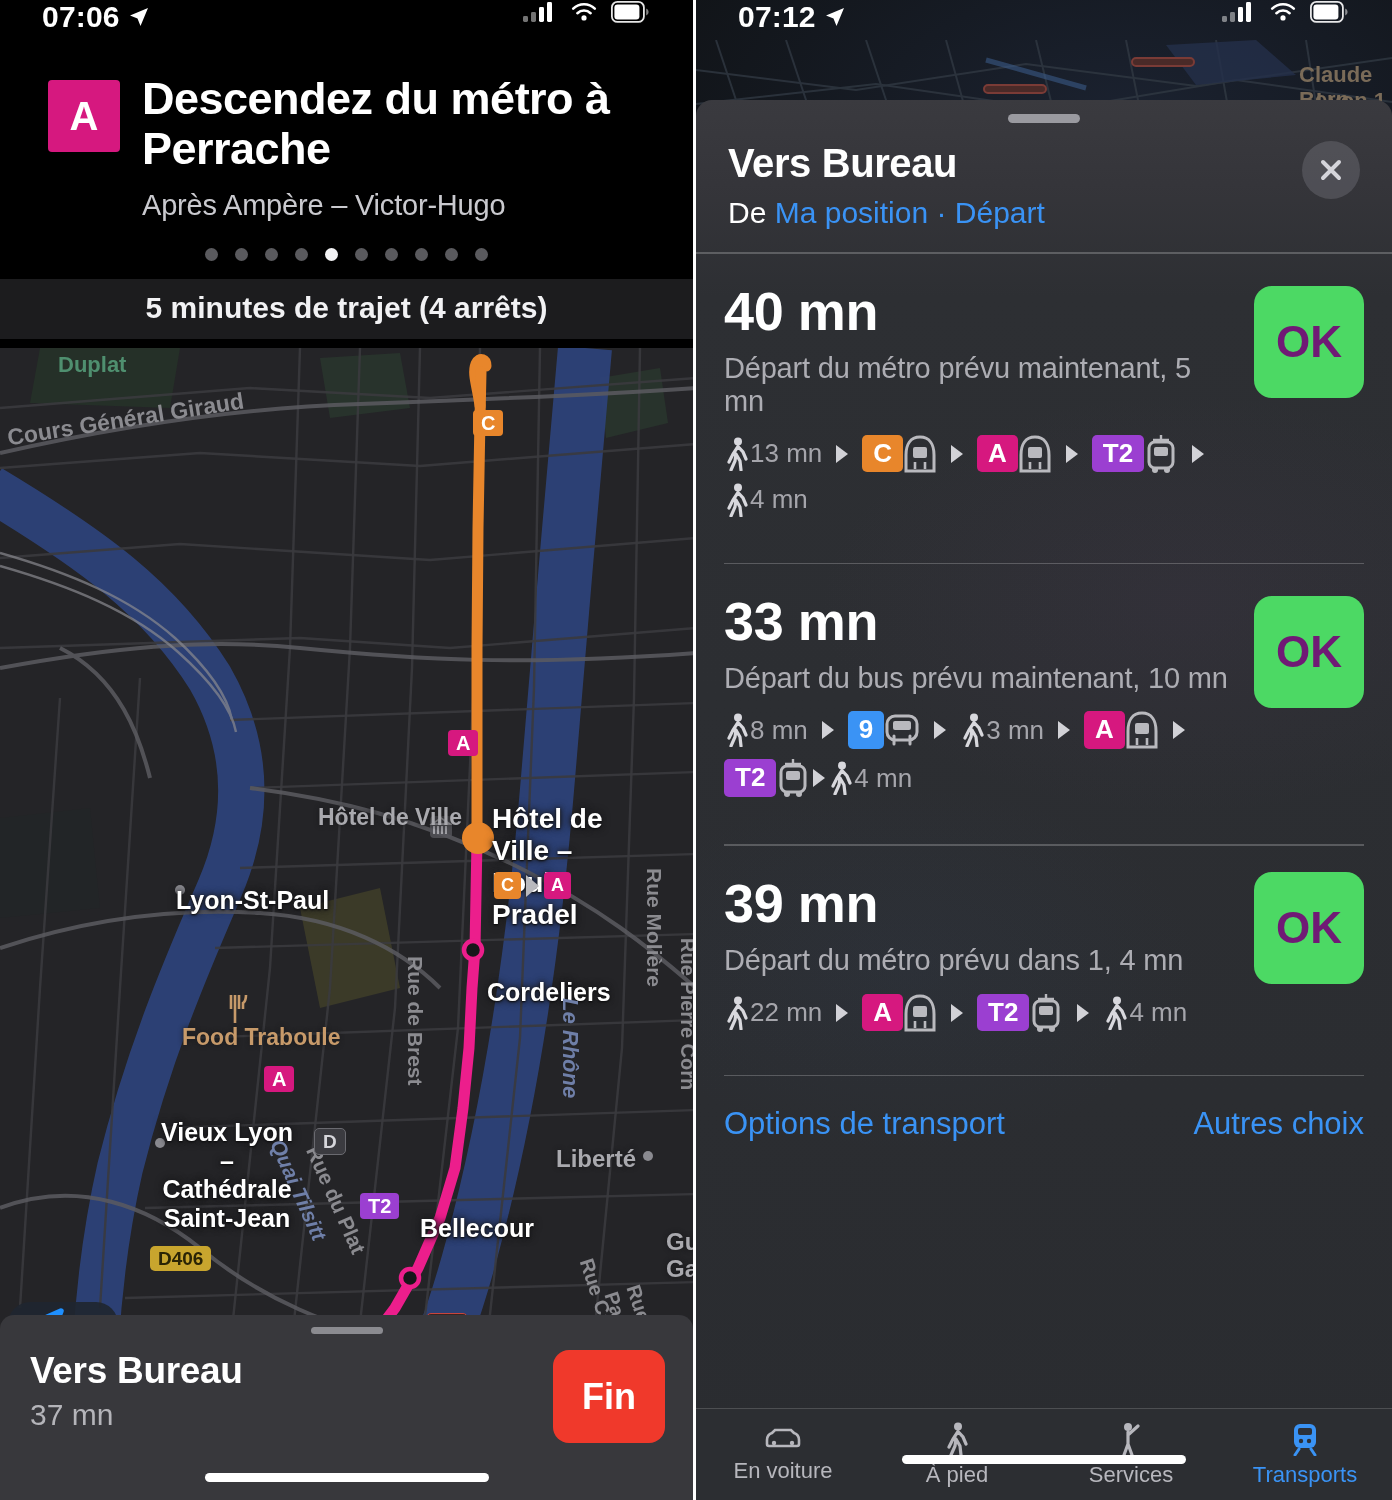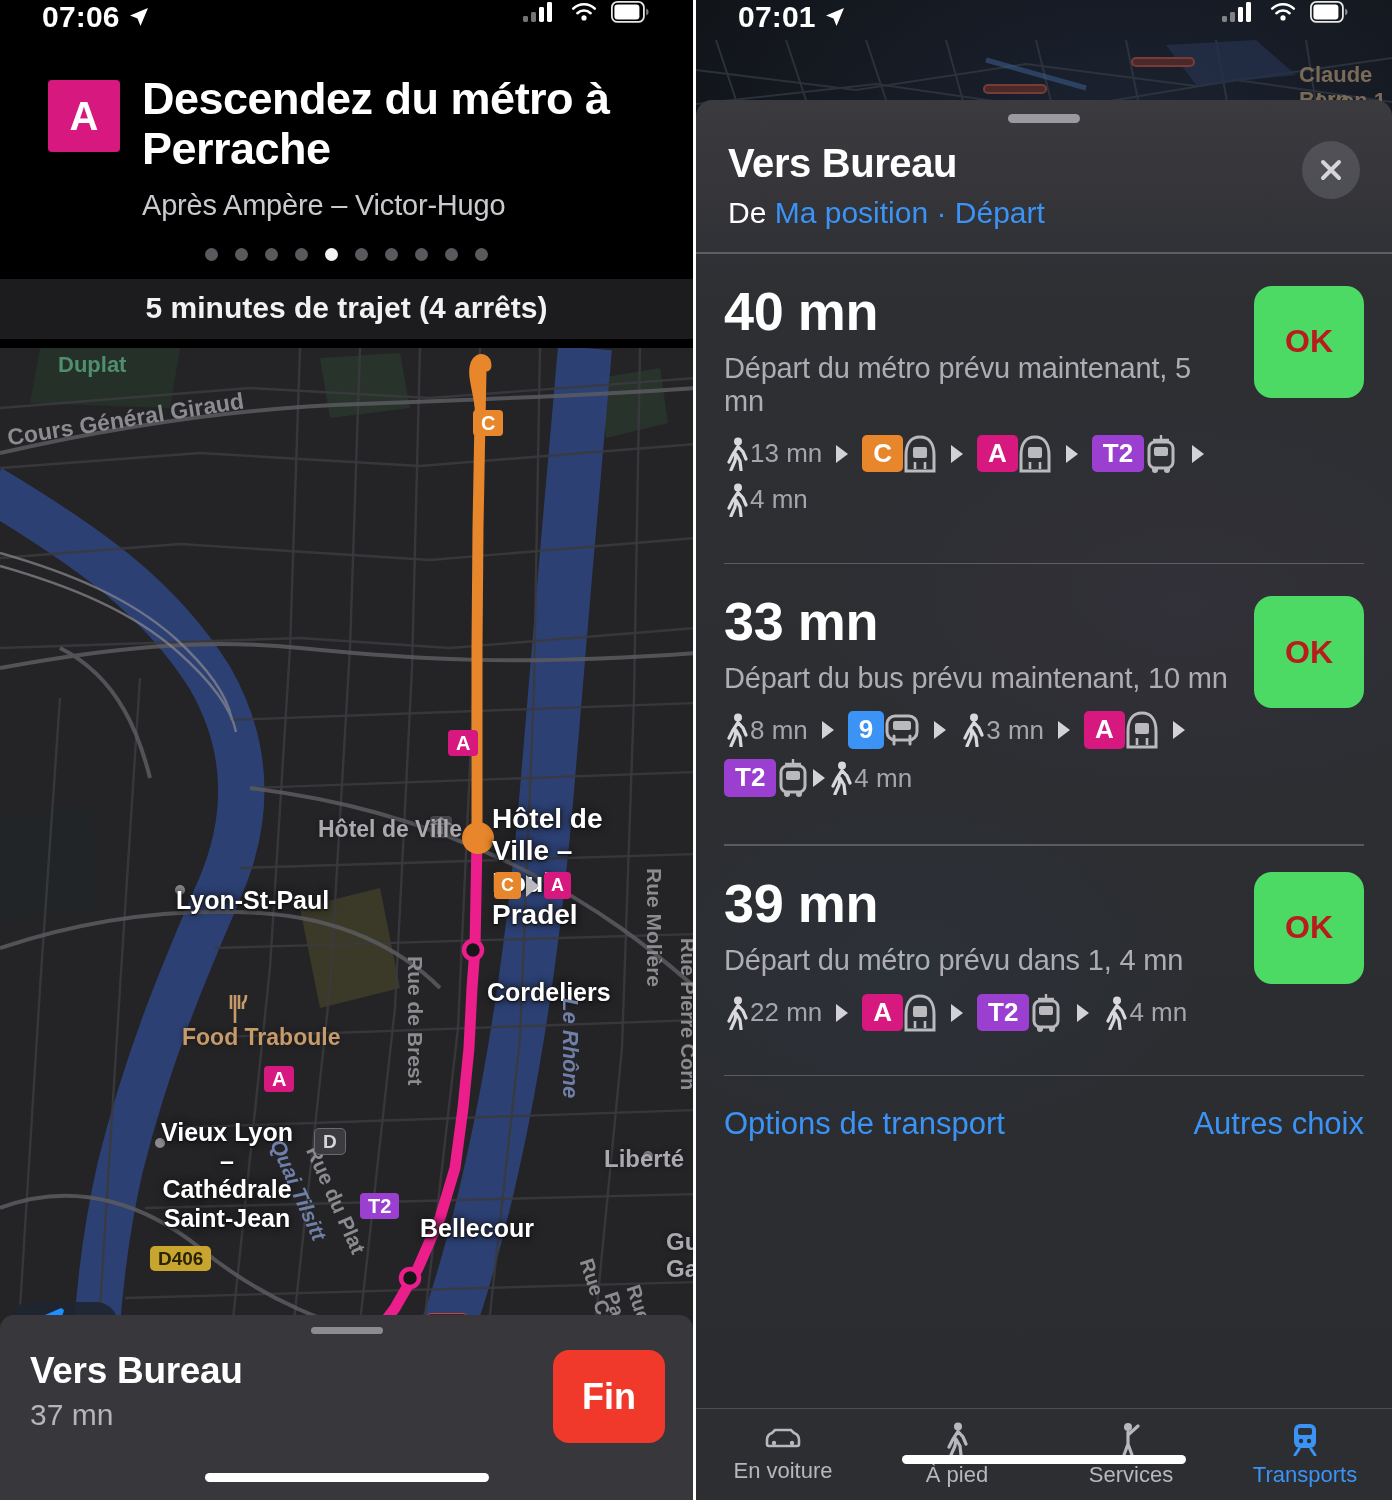--- a/index.html
+++ b/index.html
@@ -104,21 +104,21 @@
   .rdesc { color:#adadb3; font-size:29px; margin-top:10px; letter-spacing:-.2px; }
   .legs { display:flex; flex-wrap:wrap; align-items:center; gap:9px 11px; margin-top:16px; }
   .leg { display:flex; align-items:center; gap:0; }
   .legtxt { color:#a5a5ab; font-size:26px; }
   .chip { border-radius:5px; color:#fff; font-size:26px; font-weight:700;
           padding:4px 11px; line-height:1.12; }
   .arrow-sep { width:0;height:0;border-top:9px solid transparent;border-bottom:9px solid transparent;
                border-left:12px solid #d2d2d7; margin:0 3px; }
   .okbtn { width:110px; height:112px; border-radius:18px; background:#4CD964;
            display:flex; align-items:center; justify-content:center; flex:0 0 auto;
-           color:#b91c1c; font-size:32px; font-weight:600; margin-top:6px; }
+           color:#701a75; font-size:44px; font-weight:600; margin-top:6px; }
 
   .rlinks { position:relative; z-index:2; display:flex; justify-content:space-between;
             padding:30px 28px 0 28px; }
   .rlinks span { color:#3a93f5; font-size:31px; }
 
   .tabbar { position:absolute; left:0; right:0; bottom:0; height:92px;
             background:#2c2e32; border-top:1.5px solid rgba(255,255,255,.16);
             display:flex; z-index:20; }
   .tab { flex:1 1 0; display:flex; flex-direction:column; align-items:center;
          justify-content:center; gap:6px; }
@@ -268,31 +268,31 @@
         </g>
 
         <g opacity=".8">
           <rect x="430" y="468" width="22" height="22" rx="4" fill="#55555b"></rect>
           <path d="M434 486 v-8 M438 486 v-8 M442 486 v-8 M446 486 v-8 M432 476 l9 -6 l9 6 z" stroke="#d0d0d5" stroke-width="1.6" fill="none"></path>
         </g>
       </svg>
 
       <div class="maplabel park" style="left:58px;  top:4px;   font-size:22px;">Duplat</div>
       <div class="maplabel street" style="left:6px;   top:58px;  font-size:23px; transform:rotate(-9deg);">Cours Général Giraud</div>
-      <div class="maplabel dim" style="left:318px; top:468px; font-size:23px;">Hôtel de Ville</div>
+      <div class="maplabel dim" style="left:318px; top:456px; font-size:23px;">Hôtel de Ville</div>
       <div class="maplabel" style="left:176px; top:538px; font-size:25px;">Lyon-St-Paul</div>
       <div class="maplabel" style="left:492px; top:455px; font-size:28px; width:150px;">Hôtel de Ville – Louis Pradel</div>
       <div class="maplabel street" style="left:642px; top:520px; font-size:21px; writing-mode:vertical-rl;">Rue Molière</div>
       <div class="maplabel street" style="left:403px; top:608px; font-size:21px; writing-mode:vertical-rl;">Rue de Brest</div>
       <div class="maplabel street" style="left:676px; top:590px; font-size:20px; writing-mode:vertical-rl;">Rue Pierre Corn</div>
       <div class="maplabel" style="left:487px; top:630px; font-size:25px;">Cordeliers</div>
       <div class="maplabel poi" style="left:182px; top:676px; font-size:23px;">Food Traboule</div>
       <div class="maplabel water" style="left:558px; top:650px; font-size:22px; writing-mode:vertical-rl;">Le Rhône</div>
       <div class="maplabel" style="left:152px; top:770px; font-size:25px; width:150px; text-align:center;">Vieux Lyon – Cathédrale Saint-Jean</div>
-      <div class="maplabel dim" style="left:604px; top:797px; font-size:24px;">Liberté</div>
+      <div class="maplabel dim" style="left:556px; top:797px; font-size:24px;">Liberté</div>
       <div class="maplabel water" style="left:244px; top:830px; font-size:21px; transform:rotate(66deg);">Quai Tilsitt</div>
       <div class="maplabel street" style="left:278px; top:840px; font-size:21px; transform:rotate(66deg);">Rue du Plat</div>
       <div class="maplabel" style="left:420px; top:866px; font-size:25px;">Bellecour</div>
       <div class="maplabel dim" style="left:666px; top:880px; font-size:24px; width:40px;">Gui Gal</div>
       <div class="maplabel street" style="left:542px; top:960px; font-size:20px; transform:rotate(72deg);">Rue Cavenne</div>
       <div class="maplabel street" style="left:584px; top:970px; font-size:20px; transform:rotate(72deg);">Rue Pasteur</div>
       <div class="maplabel" style="left:190px; top:990px; font-size:25px; width:130px; text-align:center;">Ampère – Victor-Hugo</div>
 
       <div class="maplabel" style="left:466px; top:1150px; font-size:25px; width:120px;">Quai Claude Bernard</div>
 
@@ -344,21 +344,21 @@
         <path d="M290 20 L390 48" stroke="#3d5f8f" stroke-width="5" opacity=".55"></path>
         <rect x="288" y="45" width="62" height="8" rx="4" fill="#4a2a28" stroke="#7a3b36" stroke-width="2"></rect>
         <rect x="436" y="18" width="62" height="8" rx="4" fill="#4a2a28" stroke="#7a3b36" stroke-width="2"></rect>
       </svg>
       <div class="maplabel" style="left:603px; top:62px; font-size:22px; color:#7a6b58; text-shadow:none; font-weight:600;">Claude Bern</div>
       <div class="maplabel" style="left:620px; top:88px; font-size:22px; color:#7a6b58; text-shadow:none; font-weight:600;">Lyon 1</div>
     </div>
 
     <div class="statusbar" style="z-index:60;">
       <div class="sb-left">
-        <div class="sb-time">07:01</div>
+        <div class="sb-time">07:12</div>
         <svg class="sb-arrow" width="24" height="24" viewBox="0 0 24 24">
           <path d="M21 3 L3 10.5 L10.5 13.5 L13.5 21 Z" fill="#fff"></path>
         </svg>
       </div>
       <div class="sb-right">
         <svg width="34" height="24" viewBox="0 0 34 24">
           <rect x="0" y="16" width="5" height="6" rx="1.4" fill="#fff" opacity=".45"></rect>
           <rect x="8" y="12" width="5" height="10" rx="1.4" fill="#fff" opacity=".45"></rect>
           <rect x="16" y="7" width="5" height="15" rx="1.4" fill="#fff"></rect>
           <rect x="24" y="2" width="5" height="20" rx="1.4" fill="#fff"></rect>

